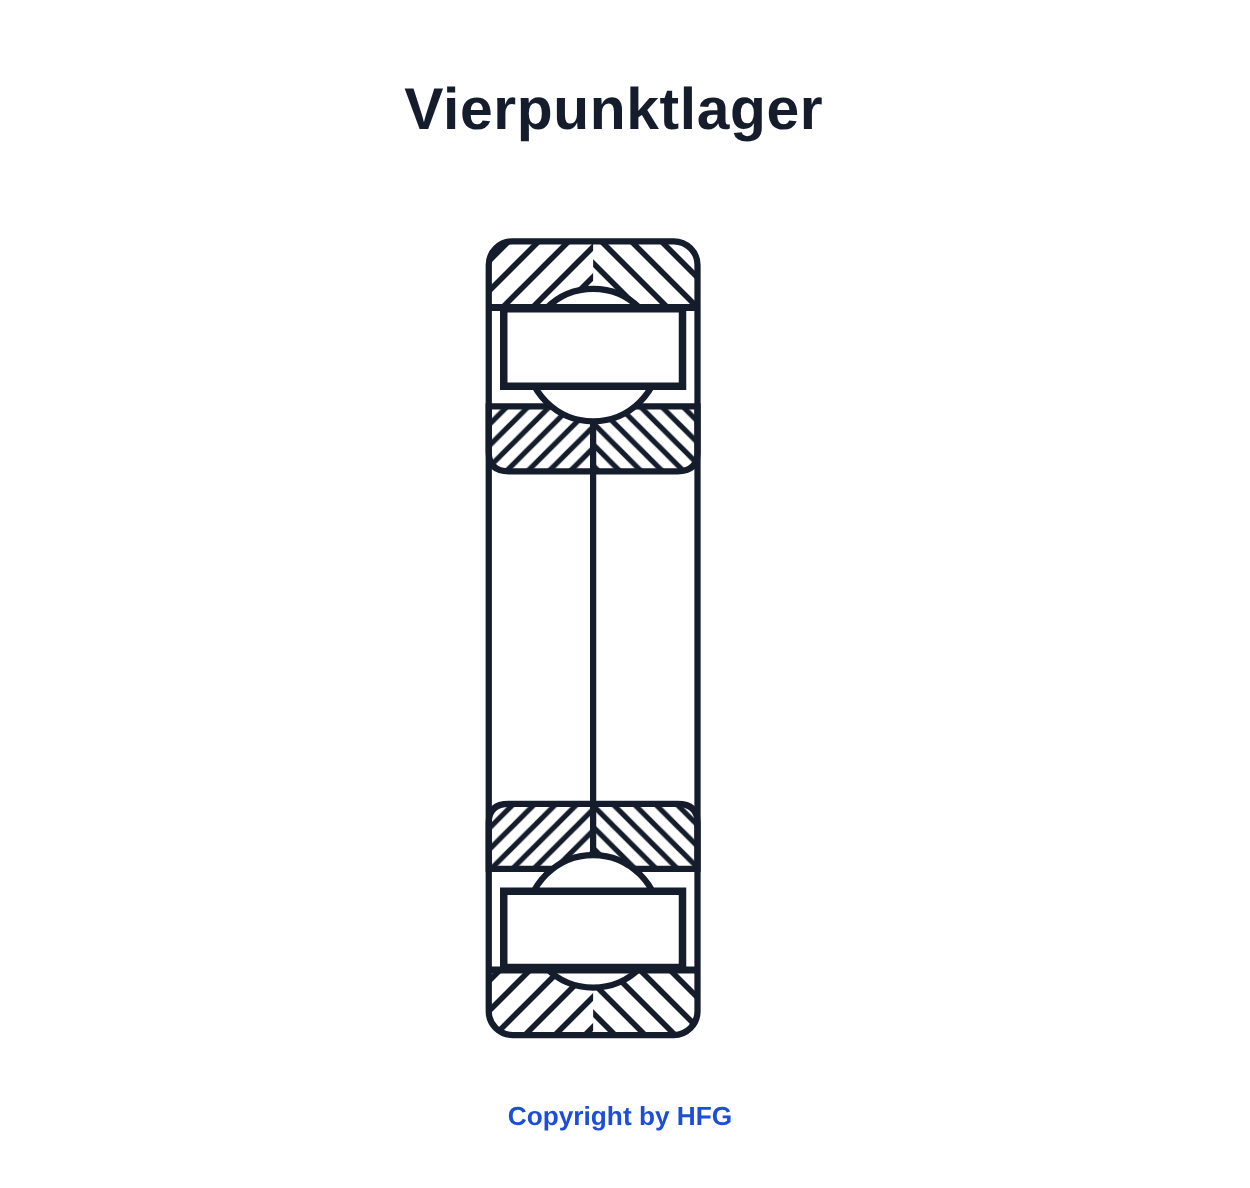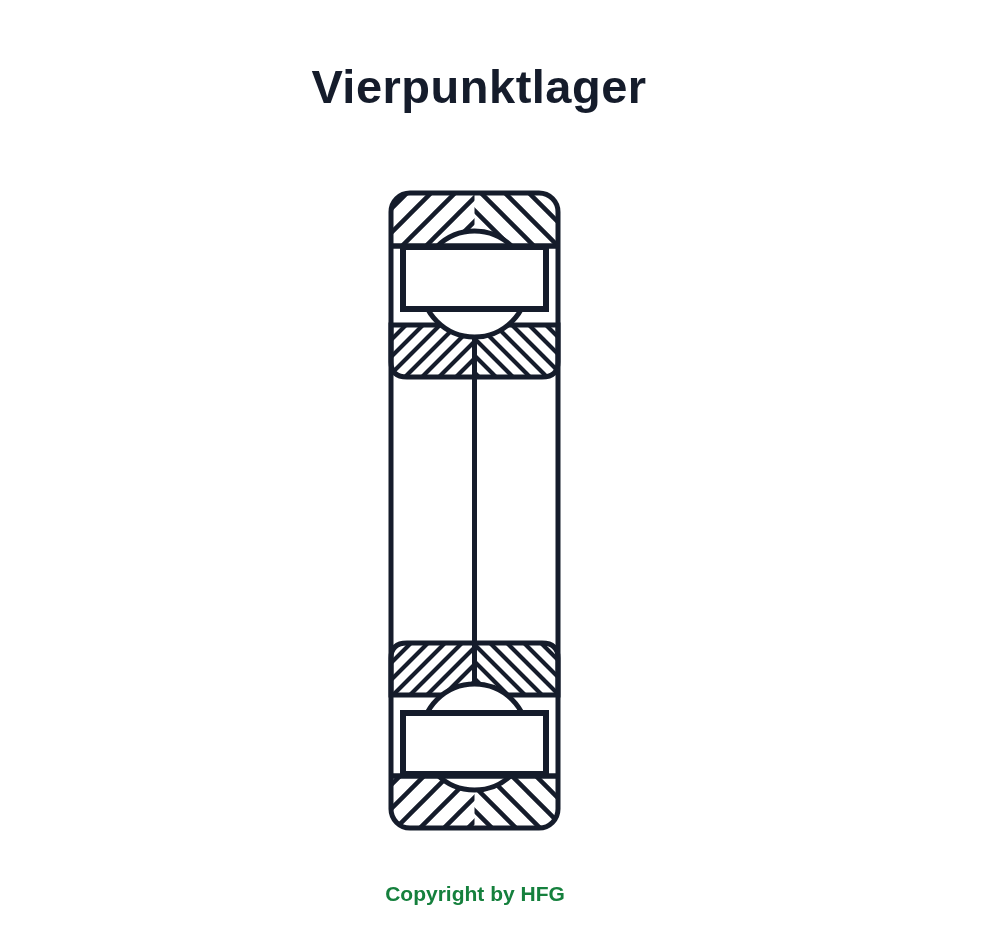--- a/index.html
+++ b/index.html
@@ -1,28 +1,29 @@
 <!DOCTYPE html>
 <html><head>
 <meta charset="utf-8">
 <style>
   html,body{margin:0;padding:0;background:#ffffff;}
   .stage{
     position:relative;width:1000px;height:950px;background:#ffffff;
     font-family:"Liberation Sans",sans-serif;overflow:hidden;
   }
   .title{
-    position:absolute;top:63px;left:4px;width:950px;margin:0;
+    position:absolute;top:63px;left:16px;width:950px;margin:0;
     text-align:center;font-size:47px;font-weight:700;color:#151c2b;
     letter-spacing:.5px;line-height:1;
   }
   .copyright{
     position:absolute;top:883px;left:0;width:950px;
-    text-align:center;font-size:21px;font-weight:700;color:#15803d;
+    text-align:center;font-size:21px;font-weight:700;color:#1d4ed8;
     line-height:1;
+    padding-left:21px;
   }
   .diagram{position:absolute;top:0;left:0;margin:0;}
   svg{display:block;}
 </style>
 </head>
 <body>
 
 <div class="stage">
 
   <h1 class="title">Vierpunktlager</h1>

